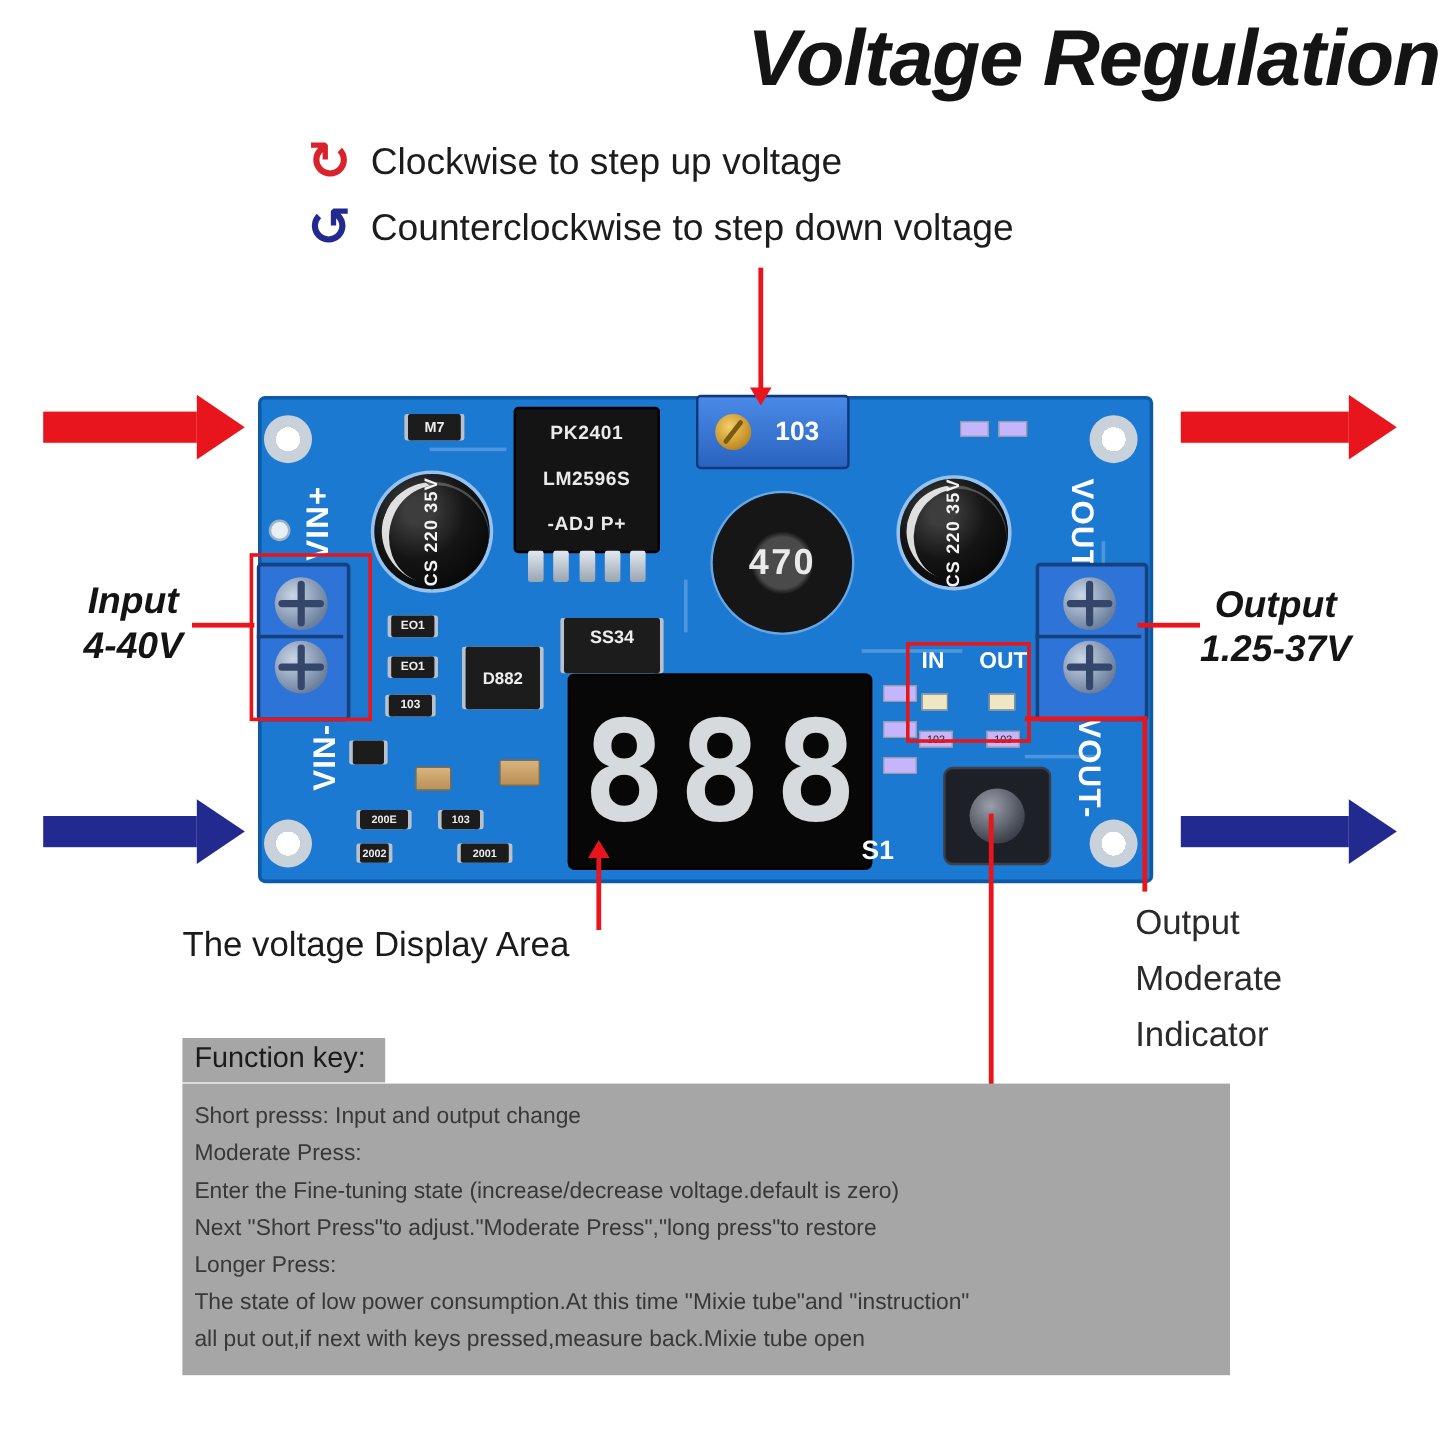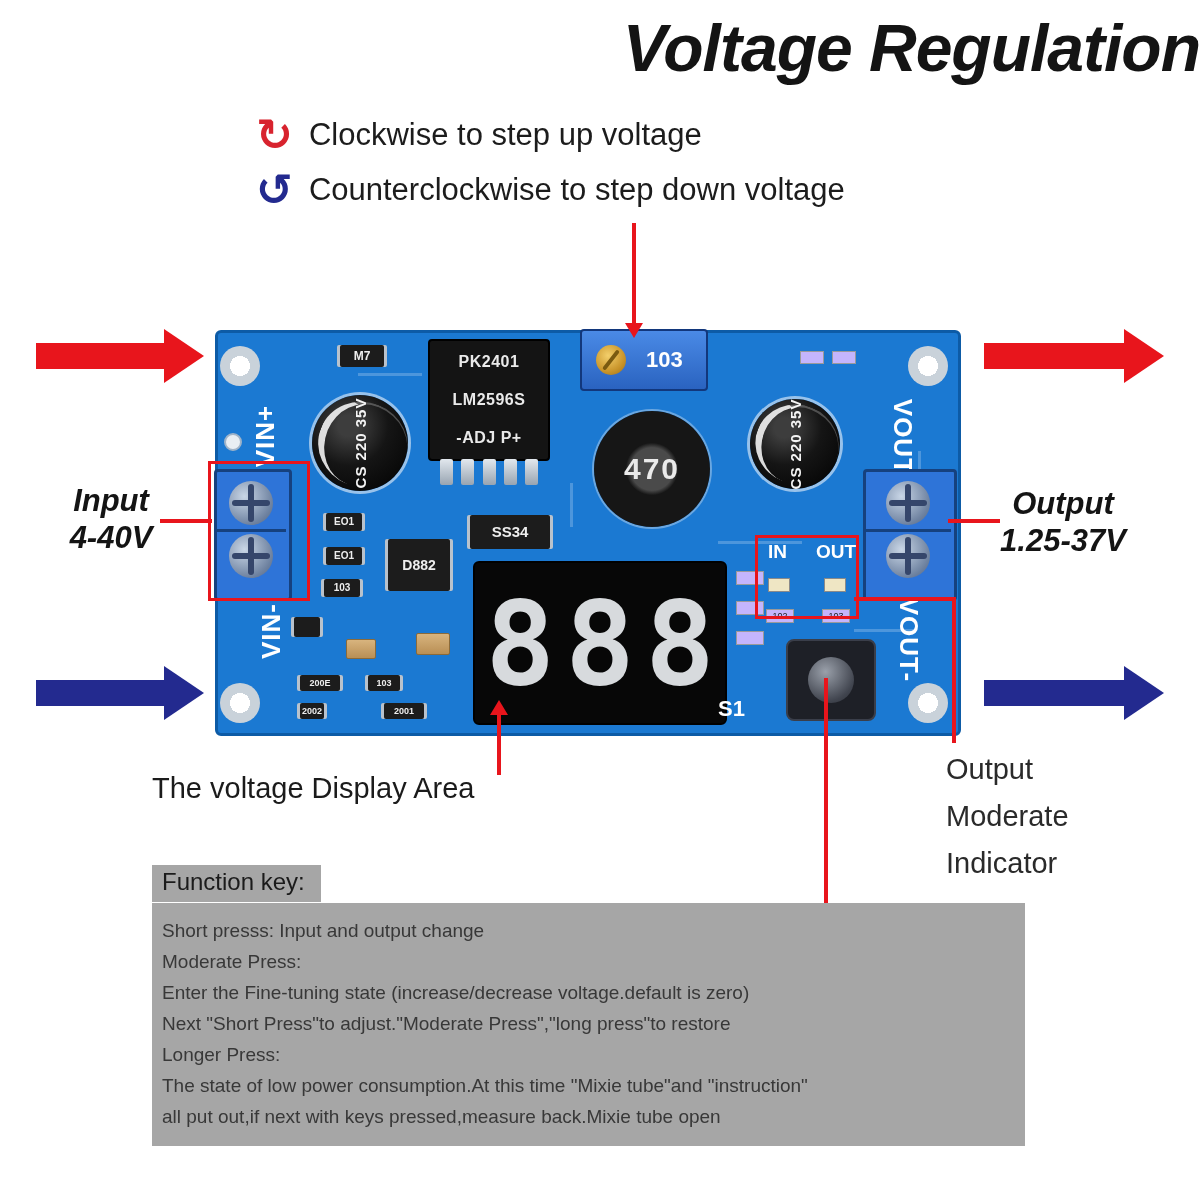--- a/index.html
+++ b/index.html
@@ -215,21 +215,21 @@
     <div class="led" style="left:550px;top:245px;"></div>
     <div class="led" style="left:606px;top:245px;"></div>
     <div class="msmd" style="left:548px;top:276px;width:26px;">102</div>
     <div class="msmd" style="left:604px;top:276px;width:26px;">103</div>
 
     <div class="smd-dark" style="left:102px;top:12px;width:44px;height:22px;font-size:12px;line-height:22px;margin-left:20px;">M7</div>
     <div class="smd-dark" style="left:108px;top:180px;width:36px;height:18px;font-size:10px;line-height:18px;">EO1</div>
     <div class="smd-dark" style="left:108px;top:214px;width:36px;height:18px;font-size:10px;line-height:18px;">EO1</div>
     <div class="smd-dark" style="left:106px;top:246px;width:36px;height:18px;font-size:10px;line-height:18px;">103</div>
     <div class="smd-dark" style="left:170px;top:206px;width:62px;height:52px;font-size:14px;line-height:52px;">D882</div>
-    <div class="smd-dark" style="left:252px;top:182px;width:80px;height:34px;font-size:15px;line-height:34px;">SS34</div>
+    <div class="smd-dark" style="left:252px;top:182px;width:80px;height:46px;font-size:15px;line-height:34px;">SS34</div>
 
     <div class="smd-dark" style="left:82px;top:342px;width:40px;height:16px;font-size:9px;line-height:16px;">200E</div>
     <div class="smd-dark" style="left:150px;top:342px;width:32px;height:16px;font-size:9px;line-height:16px;">103</div>
     <div class="smd-dark" style="left:82px;top:370px;width:24px;height:16px;font-size:9px;line-height:16px;">2002</div>
     <div class="smd-dark" style="left:166px;top:370px;width:40px;height:16px;font-size:9px;line-height:16px;">2001</div>
 
     <div class="tancap" style="left:128px;top:306px;width:28px;height:18px;"></div>
     <div class="tancap" style="left:198px;top:300px;width:32px;height:20px;"></div>
     <div class="smd-dark" style="left:76px;top:284px;width:26px;height:20px;"></div>
 

